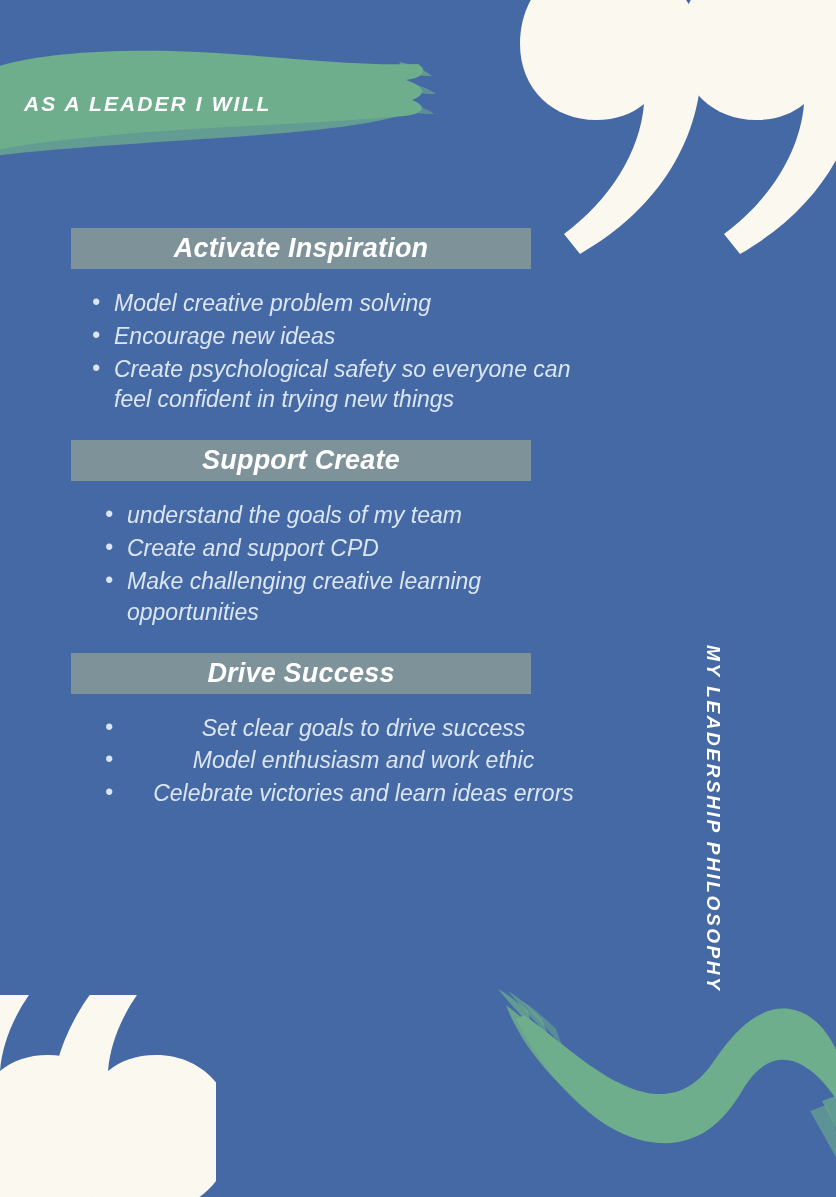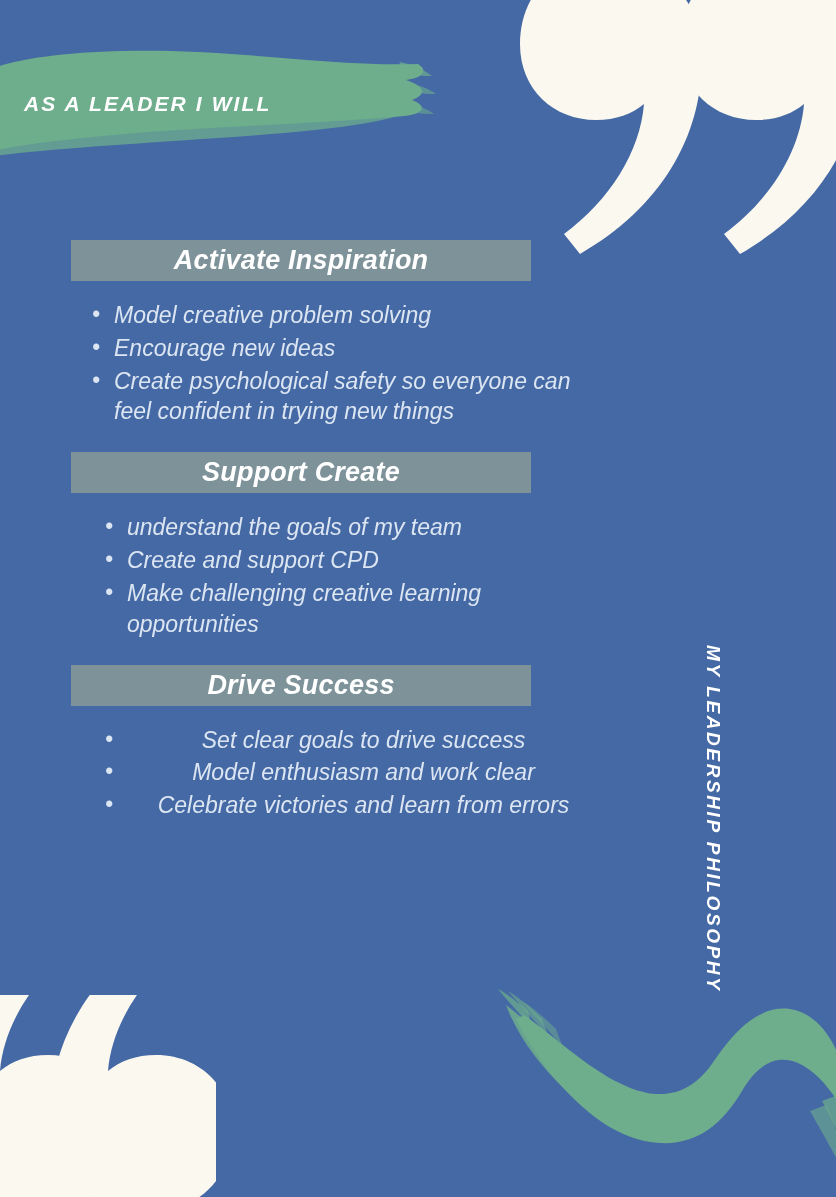--- a/index.html
+++ b/index.html
@@ -86,21 +86,21 @@
     letter-spacing:2.6px;
     white-space:nowrap;
     writing-mode:vertical-rl;
     text-orientation:mixed;
     z-index:6;
   }
 
   
   .sections {
     position:absolute;
-    top:240px;
+    top:228px;
     left:0;
     width:600px;
     z-index:4;
   }
 
   .section { margin-bottom:0; }
   .section + .section { margin-top:25px; }
 
   .section-bar {
     background:#7E9299;
@@ -253,19 +253,19 @@
         <li>Make challenging creative learning opportunities</li>
       </ul>
     </div>
 
     <div class="section sec-3 indent-c">
       <div class="section-bar">
         <span class="section-bar-title">Drive Success</span>
       </div>
       <ul class="bullets">
         <li>Set clear goals to drive success</li>
-        <li>Model enthusiasm and work clear</li>
-        <li>Celebrate victories and learn from errors</li>
+        <li>Model enthusiasm and work ethic</li>
+        <li>Celebrate victories and learn ideas errors</li>
       </ul>
     </div>
 
   </div>
 </div>
 
 </body></html>

